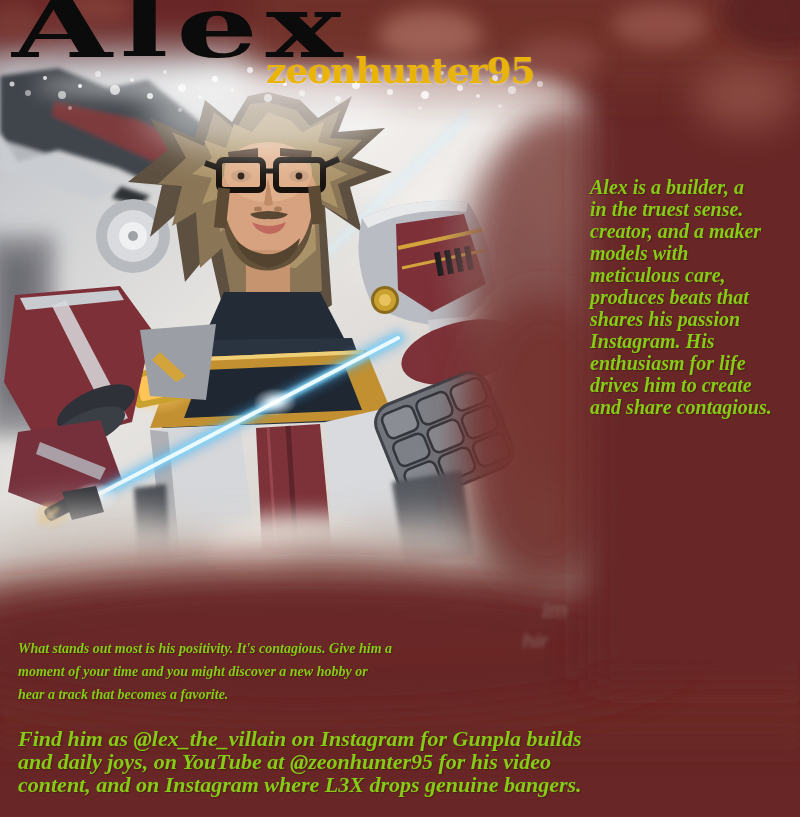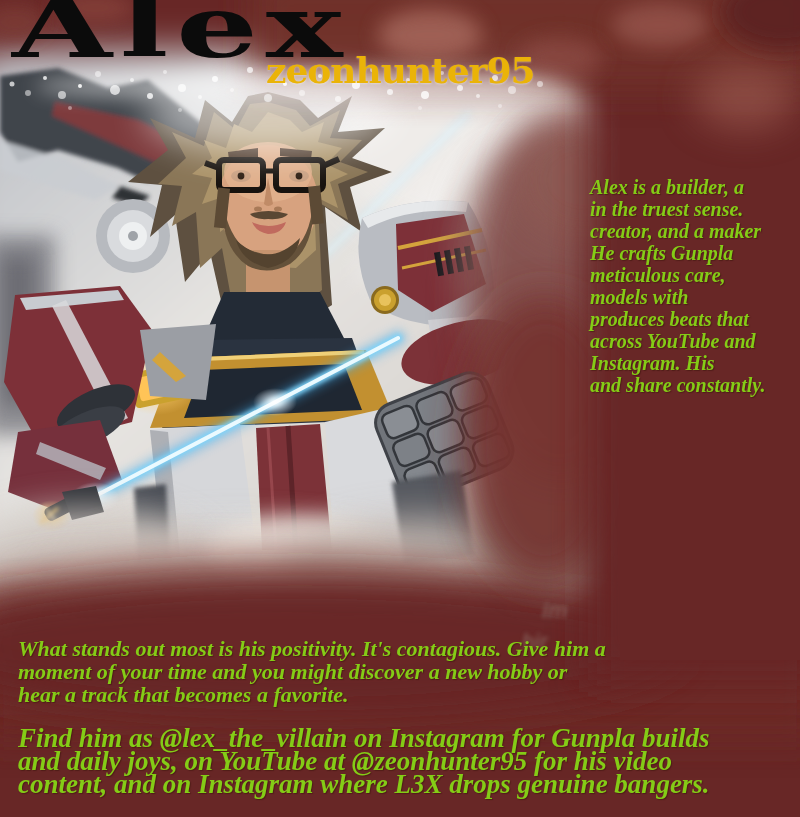--- a/index.html
+++ b/index.html
@@ -23,22 +23,22 @@
     font-weight:bold;font-size:36px;letter-spacing:-1px;color:#eab308;
     line-height:1;white-space:nowrap;
     text-shadow:0 1px 2px rgba(255,255,255,0.35);
   }
   .gold{
     color:#84cc16;font-weight:bold;font-style:italic;
     text-shadow:1px 1px 1px rgba(60,20,12,0.55);
     font-family:Liberation Serif, serif;
   }
   #bio-side{left:590px;top:176px;width:208px;font-size:20px;line-height:22px;}
-  #bio-bottom-1{left:18px;top:637px;width:585px;font-size:22px;line-height:23px;}
-  #bio-bottom-2{left:18px;top:727px;width:585px;font-size:27px;line-height:23px;}
+  #bio-bottom-1{left:18px;top:637px;width:585px;font-size:14px;line-height:23px;}
+  #bio-bottom-2{left:18px;top:727px;width:585px;font-size:22px;line-height:23px;}
   .t-line{white-space:nowrap;}
 </style>
 </head>
 <body>
 
 <svg id="stage" viewBox="0 0 800 817" xmlns="http://www.w3.org/2000/svg">
   <defs>
     <linearGradient id="skyGrad" x1="0" y1="0" x2="0.9" y2="1">
       <stop offset="0" stop-color="#b9bdc4"></stop>
       <stop offset="0.45" stop-color="#e6e4e1"></stop>
@@ -309,27 +309,28 @@
   </g>
 </svg>
 
 <div class="txt" id="page-title">Alex</div>
 <div class="txt" id="user-handle">zeonhunter95</div>
 
 <div class="txt gold" id="bio-side">
     <div class="t-line">Alex is a builder, a</div>
     <div class="t-line">in the truest sense.</div>
     <div class="t-line">creator, and a maker</div>
-    <div class="t-line">He crafts Gunpla</div>
+    <div class="t-line">models with</div>
     <div class="t-line">meticulous care,</div>
-    <div class="t-line">models with</div>
     <div class="t-line">produces beats that</div>
-    <div class="t-line">across YouTube and</div>
+    <div class="t-line">shares his passion</div>
     <div class="t-line">Instagram. His</div>
-    <div class="t-line">and share constantly.</div>
+    <div class="t-line">enthusiasm for life</div>
+    <div class="t-line">drives him to create</div>
+    <div class="t-line">and share contagious.</div>
   </div>
 <div class="txt gold" id="bio-bottom-1">
     <div class="t-line">What stands out most is his positivity. It's contagious. Give him a</div>
     <div class="t-line">moment of your time and you might discover a new hobby or</div>
     <div class="t-line">hear a track that becomes a favorite.</div>
   </div>
 <div class="txt gold" id="bio-bottom-2">
     <div class="t-line">Find him as @lex_the_villain on Instagram for Gunpla builds</div>
     <div class="t-line">and daily joys, on YouTube at @zeonhunter95 for his video</div>
     <div class="t-line">content, and on Instagram where L3X drops genuine bangers.</div>

